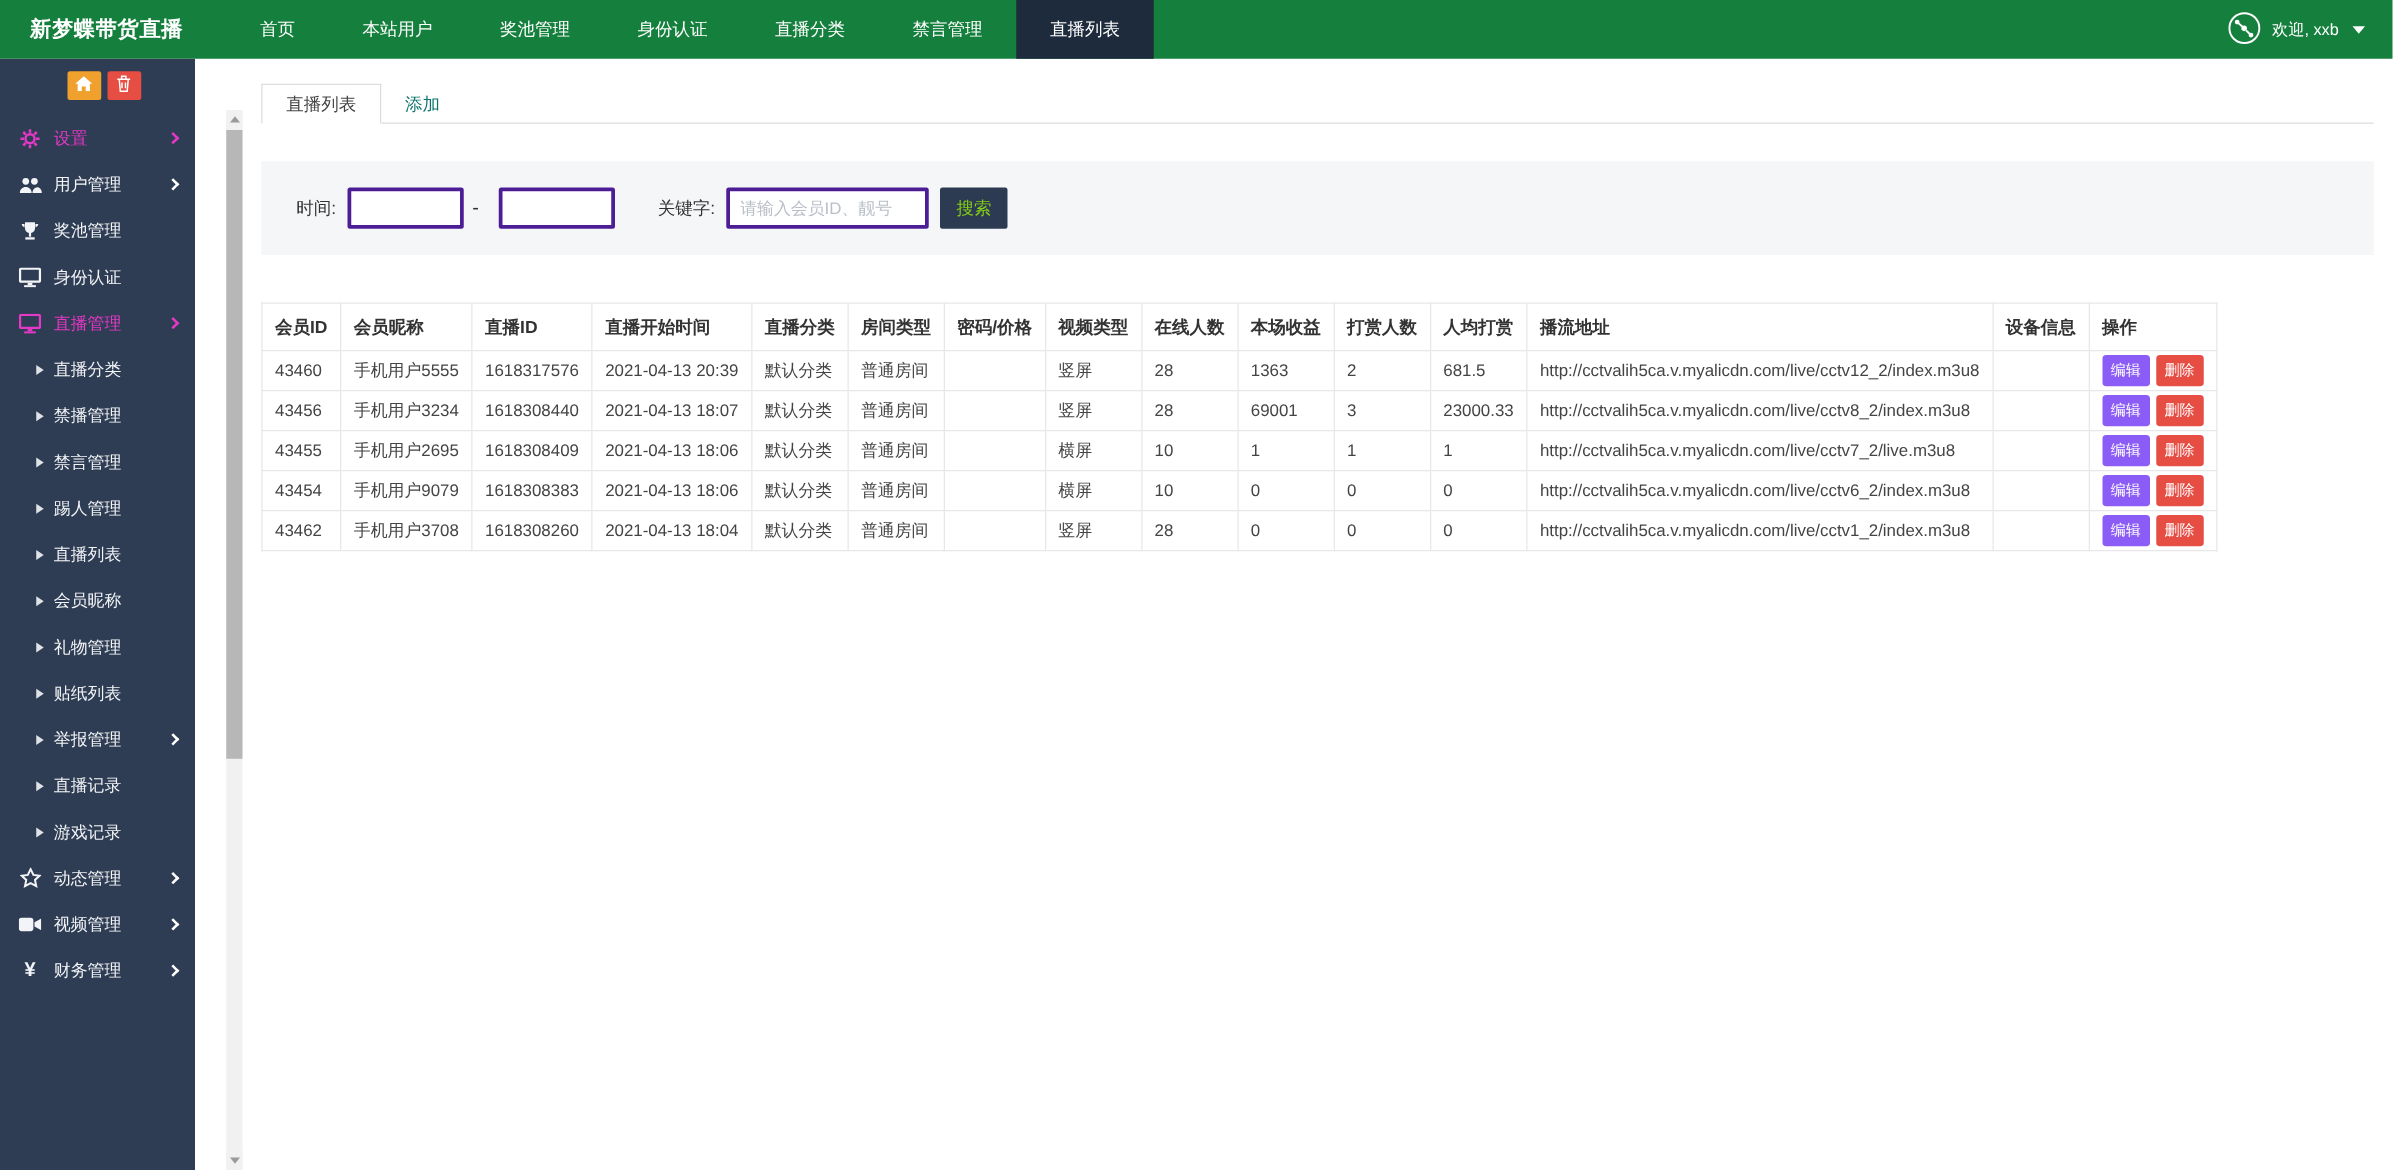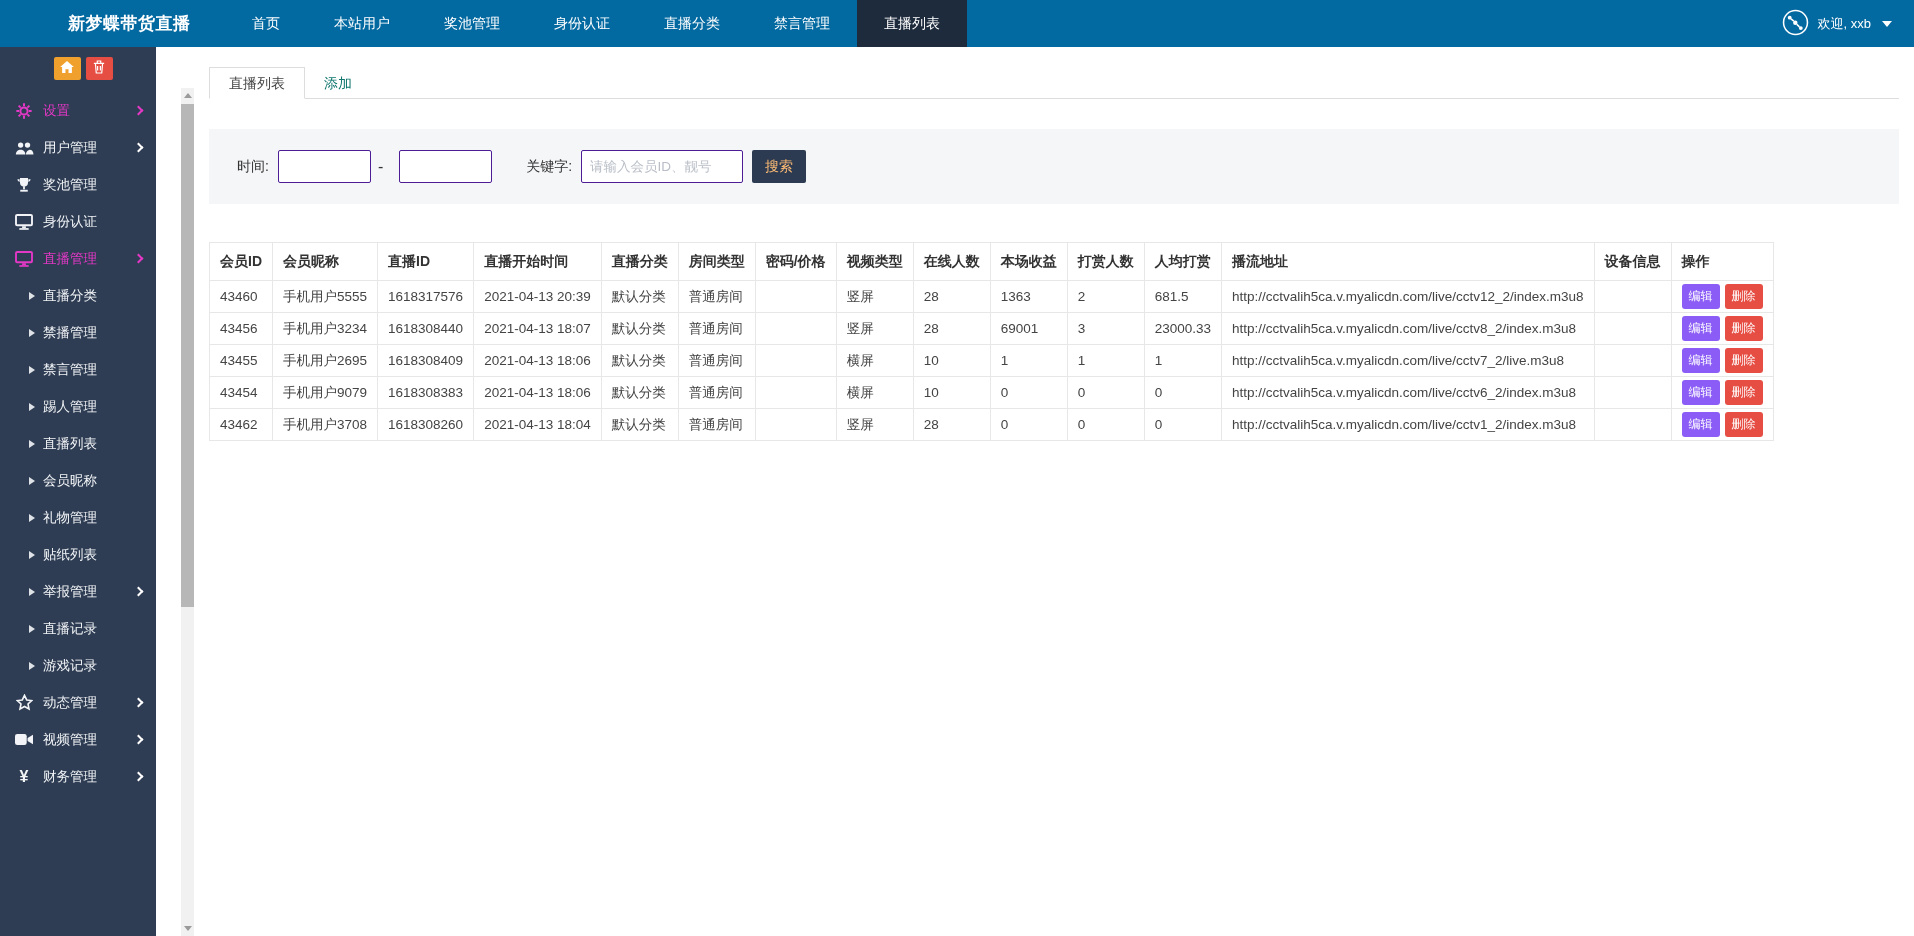--- a/index.html
+++ b/index.html
@@ -1,21 +1,21 @@
 <!DOCTYPE html>
 <html><head>
 <meta charset="utf-8">
 <style>
   * { box-sizing: border-box; margin:0; padding:0; }
   html,body { width:1914px; height:936px; overflow:hidden;
     font-family:"Liberation Sans","DejaVu Sans",sans-serif; background:#fff; }
 
   
   .topnav { position:absolute; left:0; top:0; width:1914px; height:47px;
-    background:#0369a1; display:flex; align-items:stretch; color:#fff; z-index:5;padding-left:44px; }
+    background:#15803d; display:flex; align-items:stretch; color:#fff; z-index:5; }
   .brand { width:181px; display:flex; align-items:center; padding-left:24px;
     font-size:17px; font-weight:bold; letter-spacing:.5px; }
   .nav-items { display:flex; align-items:stretch; }
   .nav-item { padding:0 27px; display:flex; align-items:center; font-size:14px;
     cursor:pointer; }
   .nav-item.active { background:#1e2b3d; }
   .nav-right { margin-left:auto; display:flex; align-items:center; gap:9px;
     padding-right:22px; font-size:13px; }
   .caret-down { width:0; height:0; border-left:5px solid transparent;
     border-right:5px solid transparent; border-top:6px solid #fff; margin-left:2px; }
@@ -64,29 +64,29 @@
   .tabbar { margin-top:21px; display:flex; align-items:flex-end;
     border-bottom:1px solid #ddd; height:31px; }
   .tab { padding:0 19px; line-height:30px; font-size:14px; cursor:pointer; }
   .tab.active { background:#fff; border:1px solid #ddd; border-bottom:1px solid #fff;
     margin-bottom:-1px; color:#444; }
   .tab.add { color:#0f766e;text-align:center; }
 
   .filterbar { margin-top:30px; background:#f5f6f8; height:75px; display:flex;
     align-items:center; padding:0 15px 0 28px; }
   .f-label { font-size:14px; color:#333; }
-  .f-input { height:33px; border:1px solid #4c1d95; background:#fff; border-radius:2px;
+  .f-input { height:33px; border:3px solid #4c1d95; background:#fff; border-radius:2px;
     margin-left:9px; padding:0 8px; font-size:13px; color:#333; outline:none; }
   .f-input.date { width:93px; }
   .f-input.keyword { width:162px; }
   .f-input::placeholder { color:#b9bec7; font-size:13.5px; }
   .f-sep { margin:0 7px; color:#333; }
   .kw-label { margin-left:34px; }
   .search-btn { margin-left:9px; height:33px; padding:0 13px; background:#2c3b51;
-    color:#fdba74; border:none; border-radius:2px; font-size:14px; cursor:pointer; }
+    color:#84cc16; border:none; border-radius:2px; font-size:14px; cursor:pointer; }
 
   .data-table { margin-top:38px; border-collapse:collapse; table-layout:fixed; }
   .data-table th, .data-table td { border:1px solid #e7e7e7; text-align:left;
     padding:0 10px; font-size:13.5px; color:#333; overflow:hidden; white-space:nowrap; }
   .data-table th { height:38px; font-weight:bold; font-size:14px; }
   .data-table td { height:32px; color:#444; }
   .act-btn { border:none; border-radius:3px; color:#fff; font-size:12px;
     padding:4px 7px; cursor:pointer; }
   .act-btn.edit { background:#8b5cf6; margin-right:5px; }
   .act-btn.del { background:#e64d43; }

